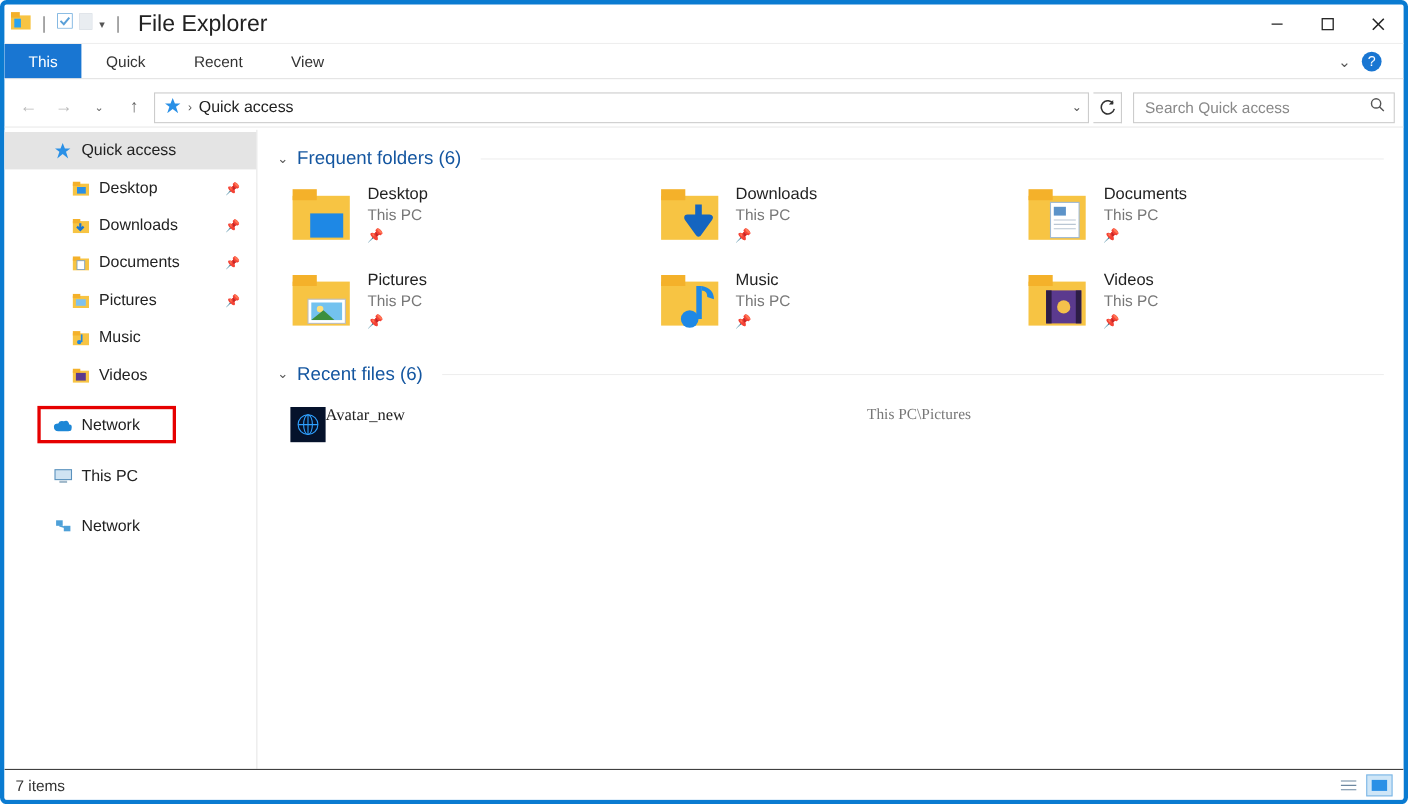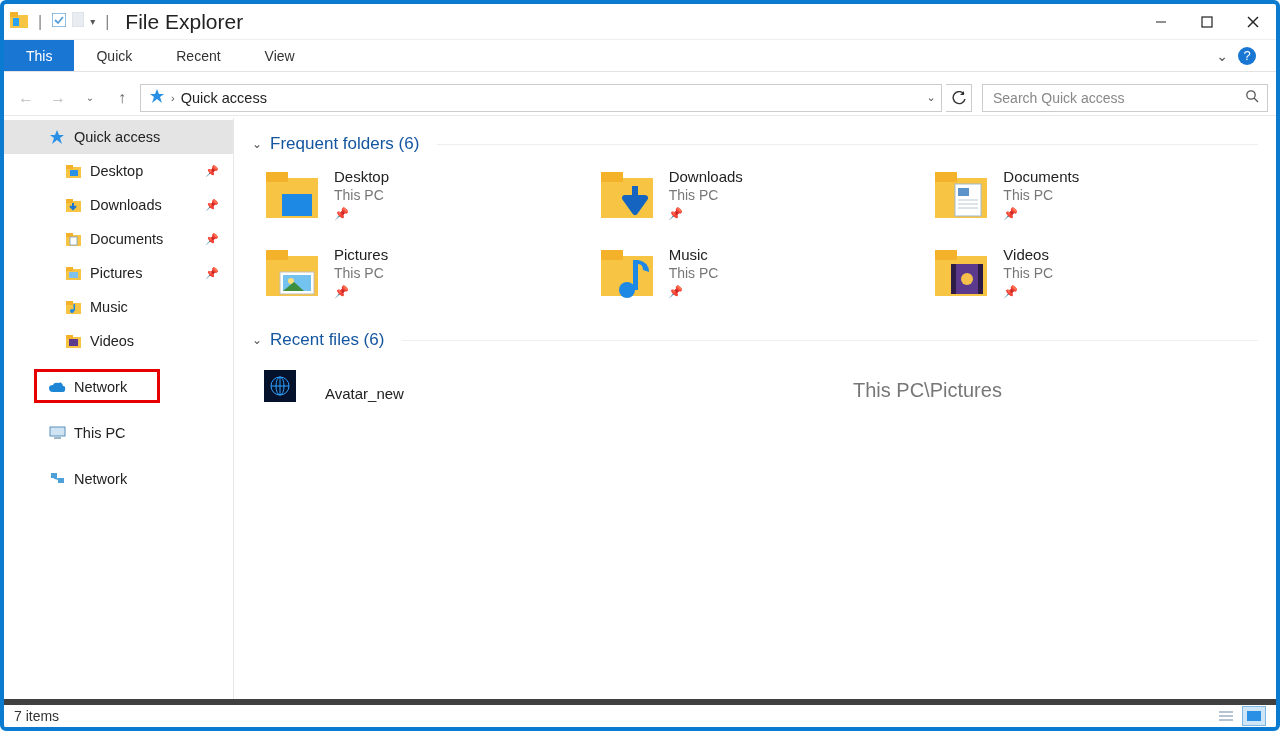--- a/index.html
+++ b/index.html
@@ -28,21 +28,21 @@
   .help-circle { width: 18px; height: 18px; border-radius: 50%; background: #1976d2; color: #fff; font-size: 13px; display: flex; align-items: center; justify-content: center; }
 
   
   .navbar { height: 36px; display: flex; align-items: center; gap: 4px; padding: 0 8px; border-bottom: 1px solid #e9e9e9; margin-top: 8px;}
   .nav-arrow { width: 28px; height: 28px; display: flex; align-items: center; justify-content: center; cursor: pointer; color: #666; }
   .nav-arrow.disabled { color: #bbb; }
   .addr-box { flex: 1; display: flex; align-items: center; height: 28px; border: 1px solid #ccc; background: #fff; }
   .addr-content { display: flex; align-items: center; gap: 6px; padding: 0 8px; flex: 1; font-size: 14.5px; color: #222;}
   .addr-drop { width: 20px; text-align: center; color: #555; cursor: pointer; font-size: 11px; }
   .refresh-btn { width: 26px; height: 28px; display: flex; align-items: center; justify-content: center; border: 1px solid #ccc; border-left: none; cursor: pointer; }
-  .search-box { width: 286px; height: 28px; border: 1px solid #ccc; margin-left: 6px; display: flex; align-items: center; padding: 0 8px; }
+  .search-box { width: 238px; height: 28px; border: 1px solid #ccc; margin-left: 6px; display: flex; align-items: center; padding: 0 8px; }
   .search-box input { flex: 1; border: none; outline: none; font-size: 14px; color: #444; background: transparent;}
   .search-box input::placeholder { color: #888; }
 
   
   .body { display: flex; position: absolute; top: 114px; bottom: 28px; left: 0; right: 0; }
   .sidebar { width: 230px; border-right: 1px solid #e7e7e7; padding-top: 2px; background: #fff; }
   .tree-item { display: flex; align-items: center; height: 34px; font-size: 14.5px; color: #222; cursor: pointer; position: relative;}
   .tree-item.selected { background: #e4e4e4; }
   .tree-item .icon { width: 18px; height: 18px; margin-right: 8px; display: inline-flex; align-items: center; justify-content: center;}
   .tree-item.lvl0 { padding-left: 44px; padding-right: 14px;}
@@ -55,27 +55,27 @@
   .main { flex: 1; padding: 12px 18px 0 18px; overflow: auto; }
   .group-header { display: flex; align-items: center; gap: 8px; font-size: 17px; color: #1456a0; margin: 4px 0 14px 0; cursor: pointer;}
   .group-header .chev { font-size: 12px; color: #555; }
   .group-hr { flex: 1; height: 1px; background: #eee; margin-left: 10px;}
   .grid-frequent { display: grid; grid-template-columns: repeat(3, 1fr); column-gap: 10px; row-gap: 22px; margin-bottom: 28px; margin-left: 12px;}
   .folder-item { display: flex; align-items: flex-start; gap: 14px; cursor: pointer;}
   .folder-icon { width: 56px; height: 56px; flex-shrink: 0; }
   .folder-name { font-size: 15px; color: #222; }
   .folder-sub { font-size: 14px; color: #777; margin-top: 2px;}
   .folder-pin { color: #9a9a9a; font-size: 12px; margin-top: 4px;}
-  .recent-row { display: flex; align-items: flex-end; gap: 29px; padding: 6px 0 6px 12px; cursor: pointer;}
+  .recent-row { display: flex; align-items: flex-start; gap: 0; padding: 6px 0 6px 12px; cursor: pointer; font-family: Liberation Serif, serif;}
   .recent-icon { width: 32px; height: 32px; background: #05122b; display: flex; align-items: center; justify-content: center; flex-shrink: 0;}
   .recent-name { font-size: 15px; color: #222; }
-  .recent-path { font-size: 20px; color: #777; margin-left: 420px; white-space: nowrap;}
-
-  
-  .statusbar { position: absolute; left: 0; right: 0; bottom: 0; height: 28px; border-top: 6px solid #404040; display: flex; align-items: center; padding: 0 10px; font-size: 14px; color: #333; background: #fff; gap: 44px;}
+  .recent-path { font-size: 14px; color: #777; margin-left: 420px; white-space: nowrap;}
+
+  
+  .statusbar { position: absolute; left: 0; right: 0; bottom: 0; height: 28px; border-top: 1px solid #404040; display: flex; align-items: center; padding: 0 10px; font-size: 14px; color: #333; background: #fff; gap: 44px;}
   .status-right { margin-left: auto; display: flex; gap: 4px; }
   .view-btn { width: 24px; height: 20px; border: 1px solid transparent; cursor: pointer; display: flex; align-items: center; justify-content: center;}
   .view-btn.active { border-color: #7db7e6; background: #cfe6f7; }
 
   
   .folder-yellow { fill: #f7c443; }
   .folder-yellow-top { fill: #f4b12a; }
 </style>
 </head>
 <body>

